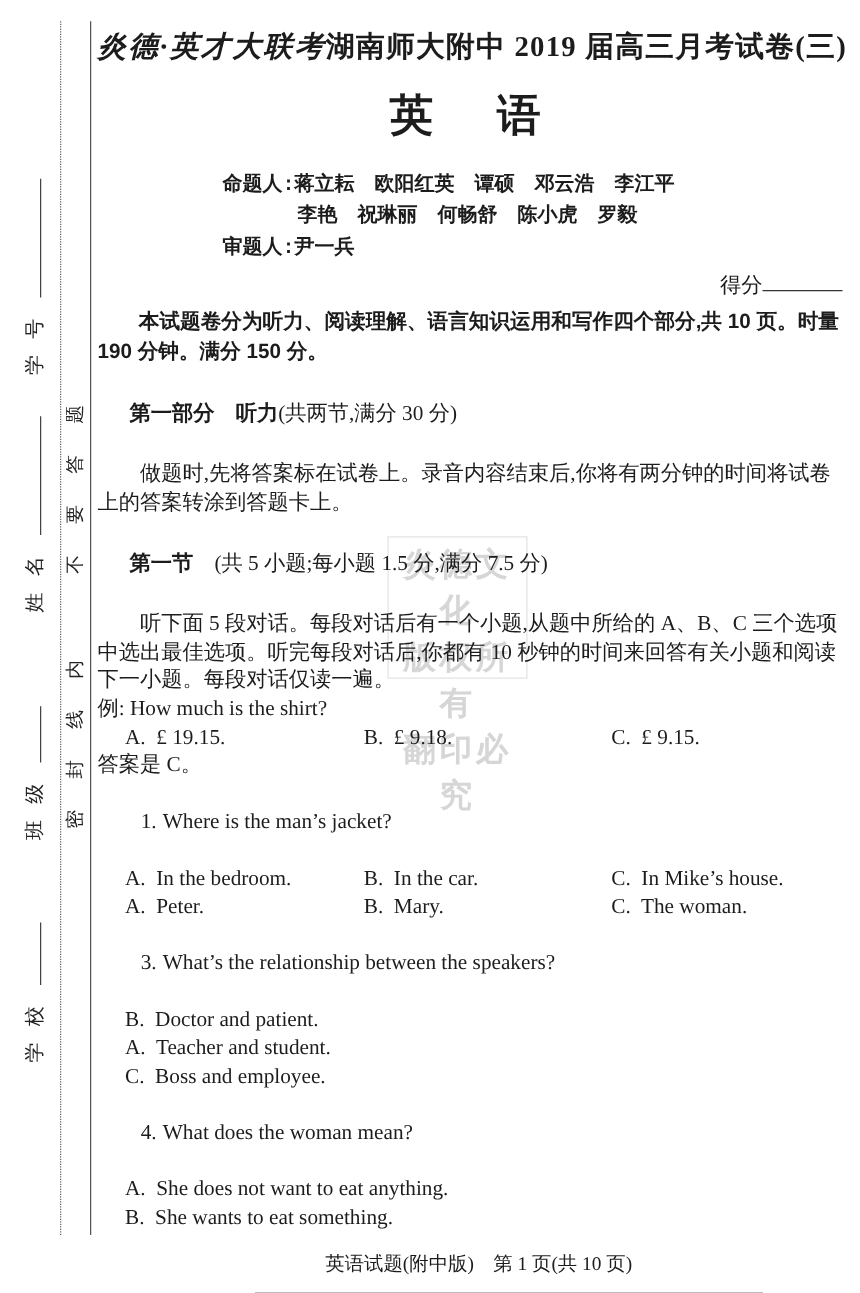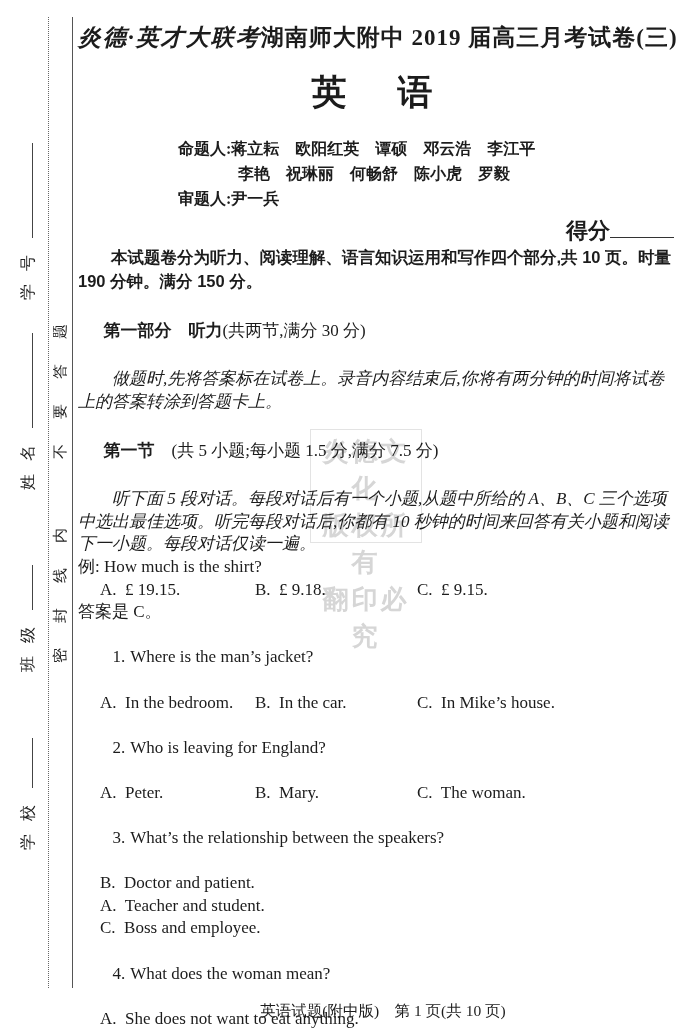--- a/index.html
+++ b/index.html
@@ -26,32 +26,32 @@
     position:absolute;left:310px;top:429px;width:112px;height:114px;z-index:0;
     border:1px solid #e3e3e3;text-align:center;color:#d6d6d6;
     font-family:"Liberation Sans","DejaVu Sans",sans-serif;font-weight:bold;
     font-size:26px;line-height:37px;letter-spacing:3px;padding-top:3px;box-sizing:border-box;
   }
   
   .content{position:relative;z-index:1;margin-left:78px;margin-right:14px;}
   .hdr-title{padding-top:22px;text-align:center;font-size:23px;font-weight:bold;white-space:nowrap;letter-spacing:1px;}
   .hdr-title .script{font-style:italic;letter-spacing:2px;}
   .subject{margin-top:16px;text-align:center;font-size:35px;font-weight:bold;letter-spacing:8px;}
-  .setters{margin-top:20px;margin-left:100px;font-family:Liberation Serif, serif;font-weight:bold;font-size:16px;line-height:25px;}
+  .setters{margin-top:20px;margin-left:100px;font-family:Liberation Mono, monospace;font-weight:bold;font-size:16px;line-height:25px;}
   .setters .l2{margin-left:60px;}
-  .score-row{margin-top:4px;text-align:right;font-family:"Liberation Sans","DejaVu Sans",sans-serif;font-weight:bold;font-size:22px;height:22px;}
+  .score-row{margin-top:4px;text-align:right;font-family:"Liberation Sans","DejaVu Sans",sans-serif;font-weight:normal;font-size:17px;height:22px;}
   .score-row .score-blank{display:inline-block;width:64px;height:1.02em;border-bottom:1px solid #333;vertical-align:baseline;}
   .intro{margin:8px 0 0 0;font-family:"Liberation Sans","DejaVu Sans",sans-serif;font-weight:bold;font-size:16.5px;line-height:24px;text-indent:2em;}
   .sec-head{margin:0;font-size:17px;line-height:25px;white-space:pre-wrap;}
   .sec-head .b{font-family:"Liberation Sans","DejaVu Sans",sans-serif;font-weight:bold;}
-  .para{margin:0;font-size:17px;line-height:22.6px;text-indent:2em;white-space:pre-wrap;font-style:italic;}
+  .para{margin:0;font-size:17px;line-height:22.6px;text-indent:2em;white-space:pre-wrap;}
   .line{margin:0;font-size:17px;line-height:22.6px;white-space:pre-wrap;}
   .qline{padding-left:9px;}
   .qline .qnum{margin-right:5px;}
-  .opt-row{display:flex;padding-left:22px;font-size:17px;line-height:22.6px;}
+  .opt-row{display:flex;padding-left:22px;font-size:17px;line-height:22.6px;gap:36px;}
   .opt-row .c1{width:155px;white-space:pre-wrap;}
   .opt-row .c2{width:162px;white-space:pre-wrap;}
   .opt-row .c3{flex:1;white-space:pre-wrap;}
   .opt-stack .opt{padding-left:22px;font-size:17px;line-height:22.6px;white-space:pre-wrap;}
   .footer{position:absolute;left:92px;right:14px;bottom:12px;text-align:center;font-size:15.5px;z-index:1;}
 </style>
 </head>
 <body>
 
 <div class="page">
@@ -122,23 +122,20 @@
 
     <div class="line qline">
       <span class="qnum">1.</span><span>Where is the man’s jacket?</span>
     </div>
     <div class="opt-row">
       <span class="c1">A.  In the bedroom.</span>
       <span class="c2">B.  In the car.</span>
       <span class="c3">C.  In Mike’s house.</span>
     </div>
 
-    <div class="line qline">
-      <span class="qnum">2.</span><span>Who is leaving for England?</span>
-    </div>
     <div class="opt-row">
       <span class="c1">A.  Peter.</span>
       <span class="c2">B.  Mary.</span>
       <span class="c3">C.  The woman.</span>
     </div>
 
     <div class="line qline">
       <span class="qnum">3.</span><span>What’s the relationship between the speakers?</span>
     </div>
     <div class="opt-stack">

